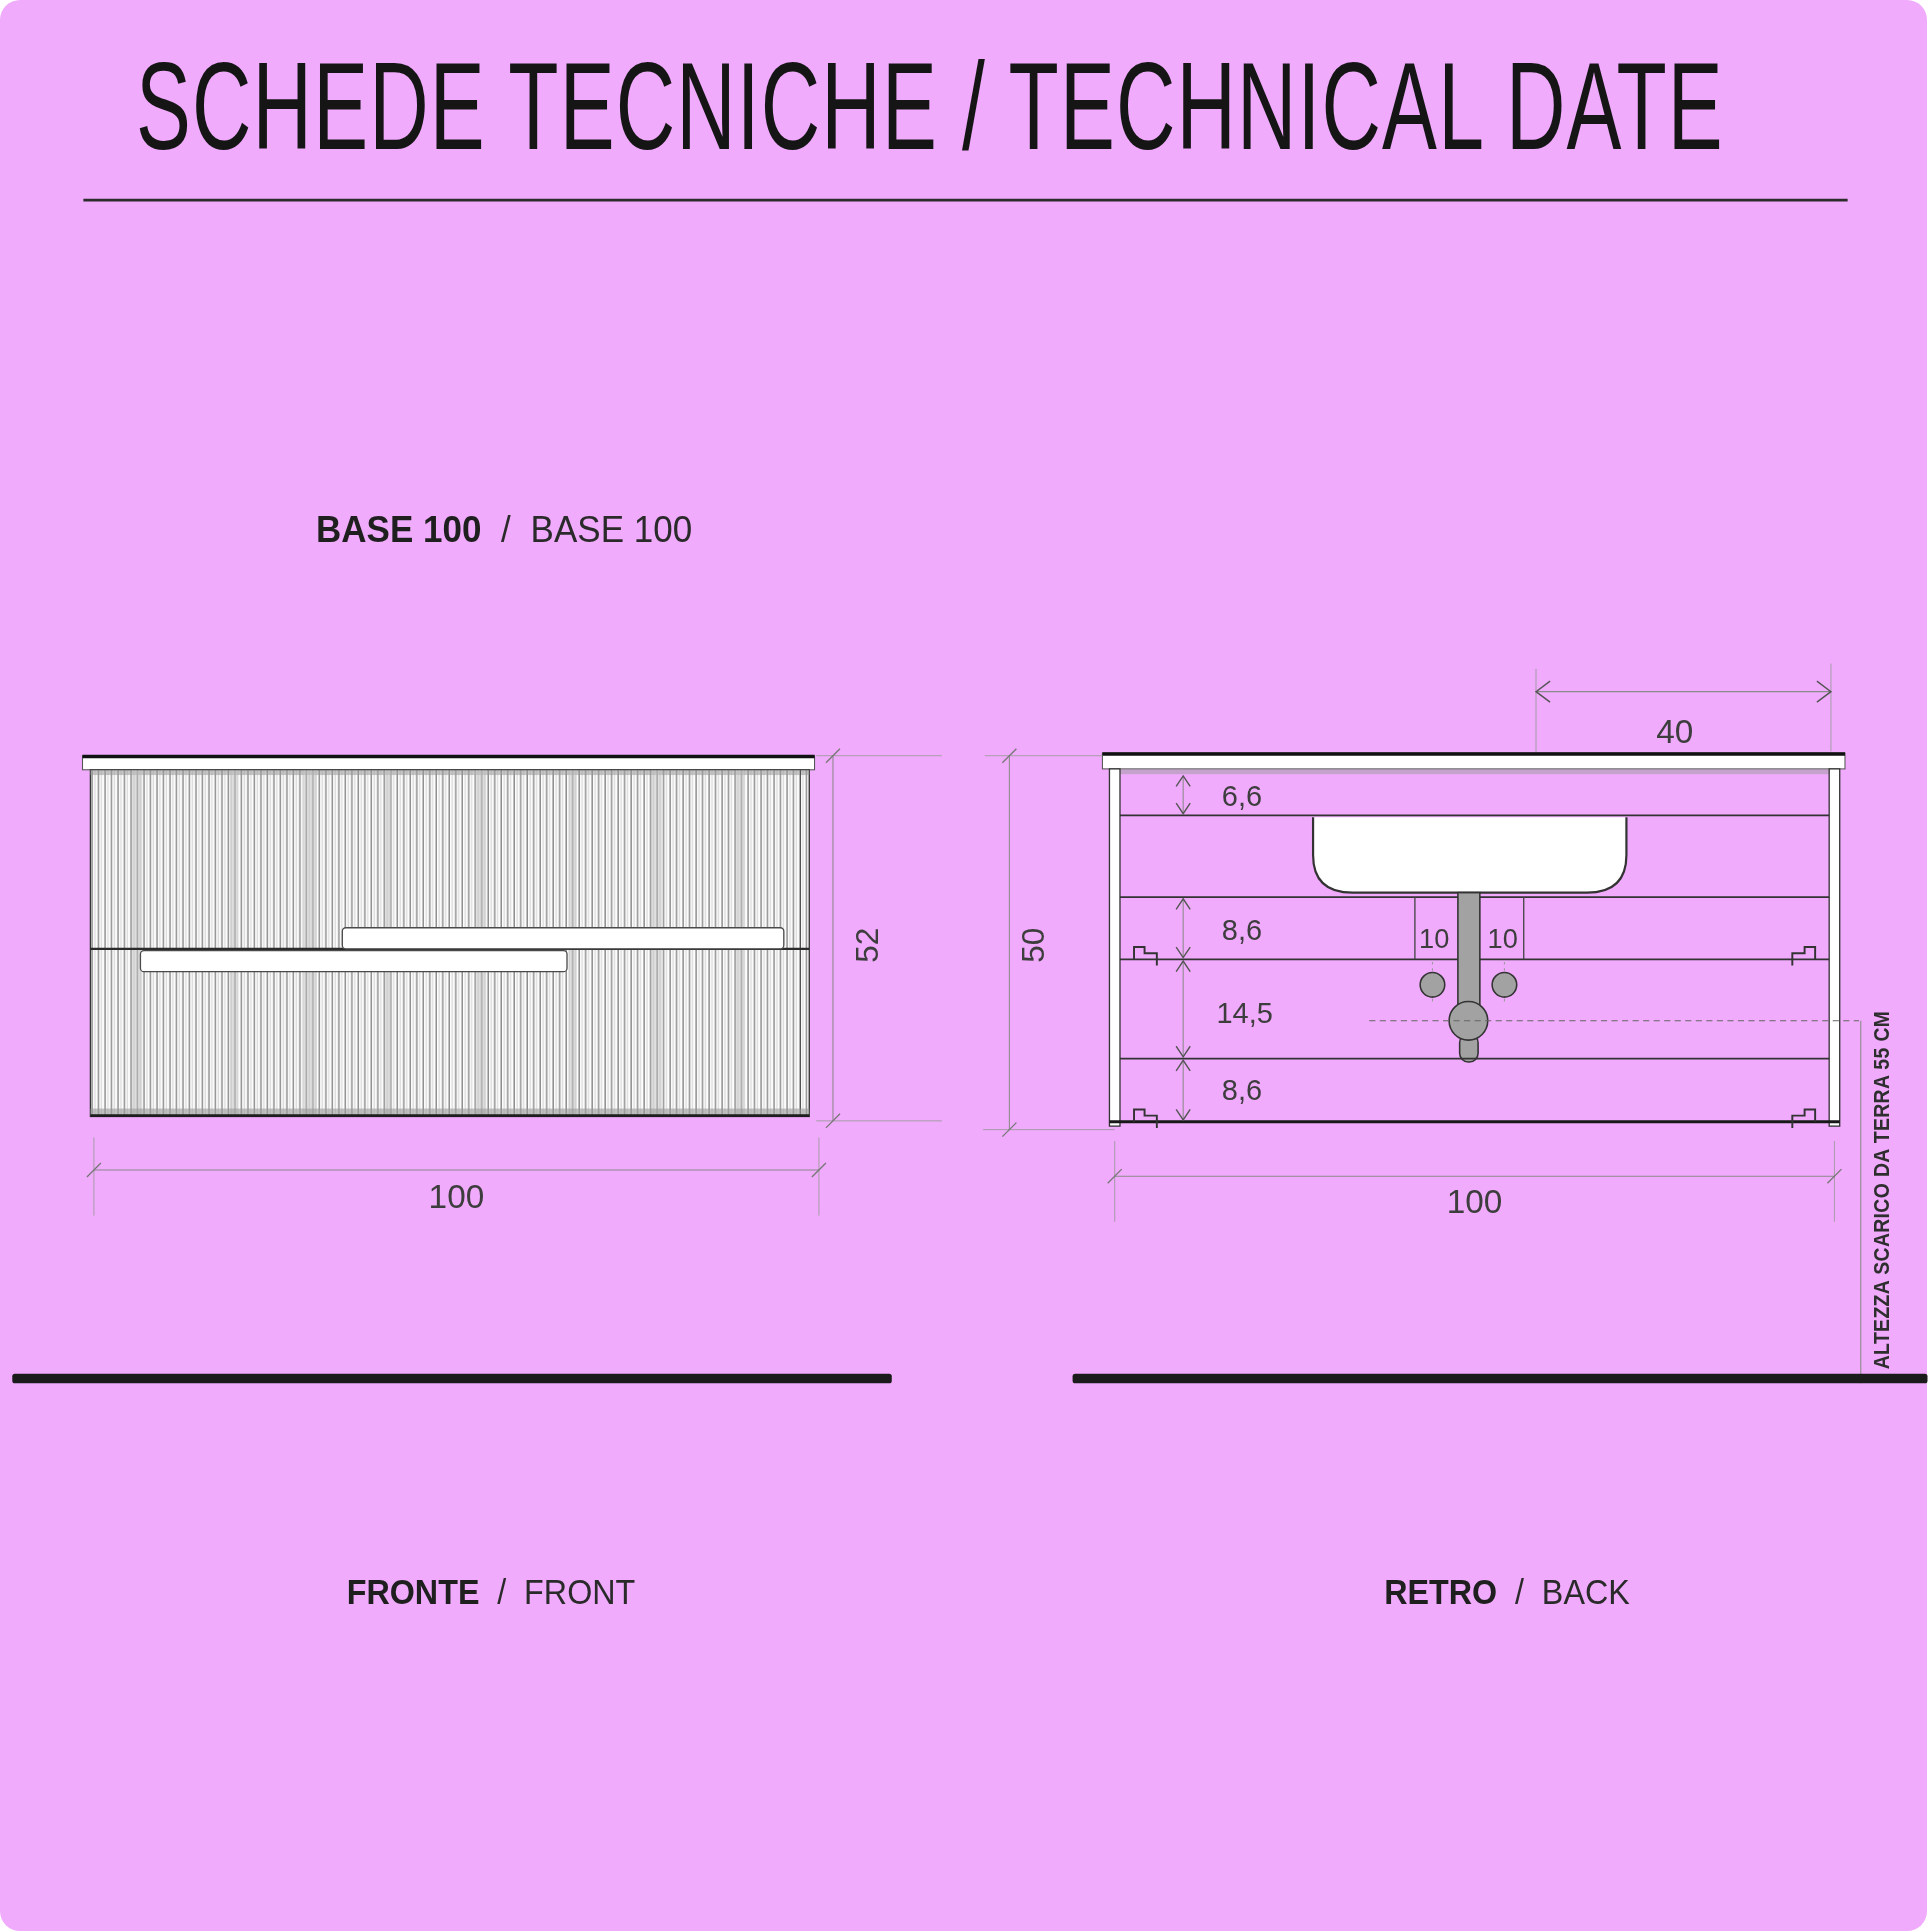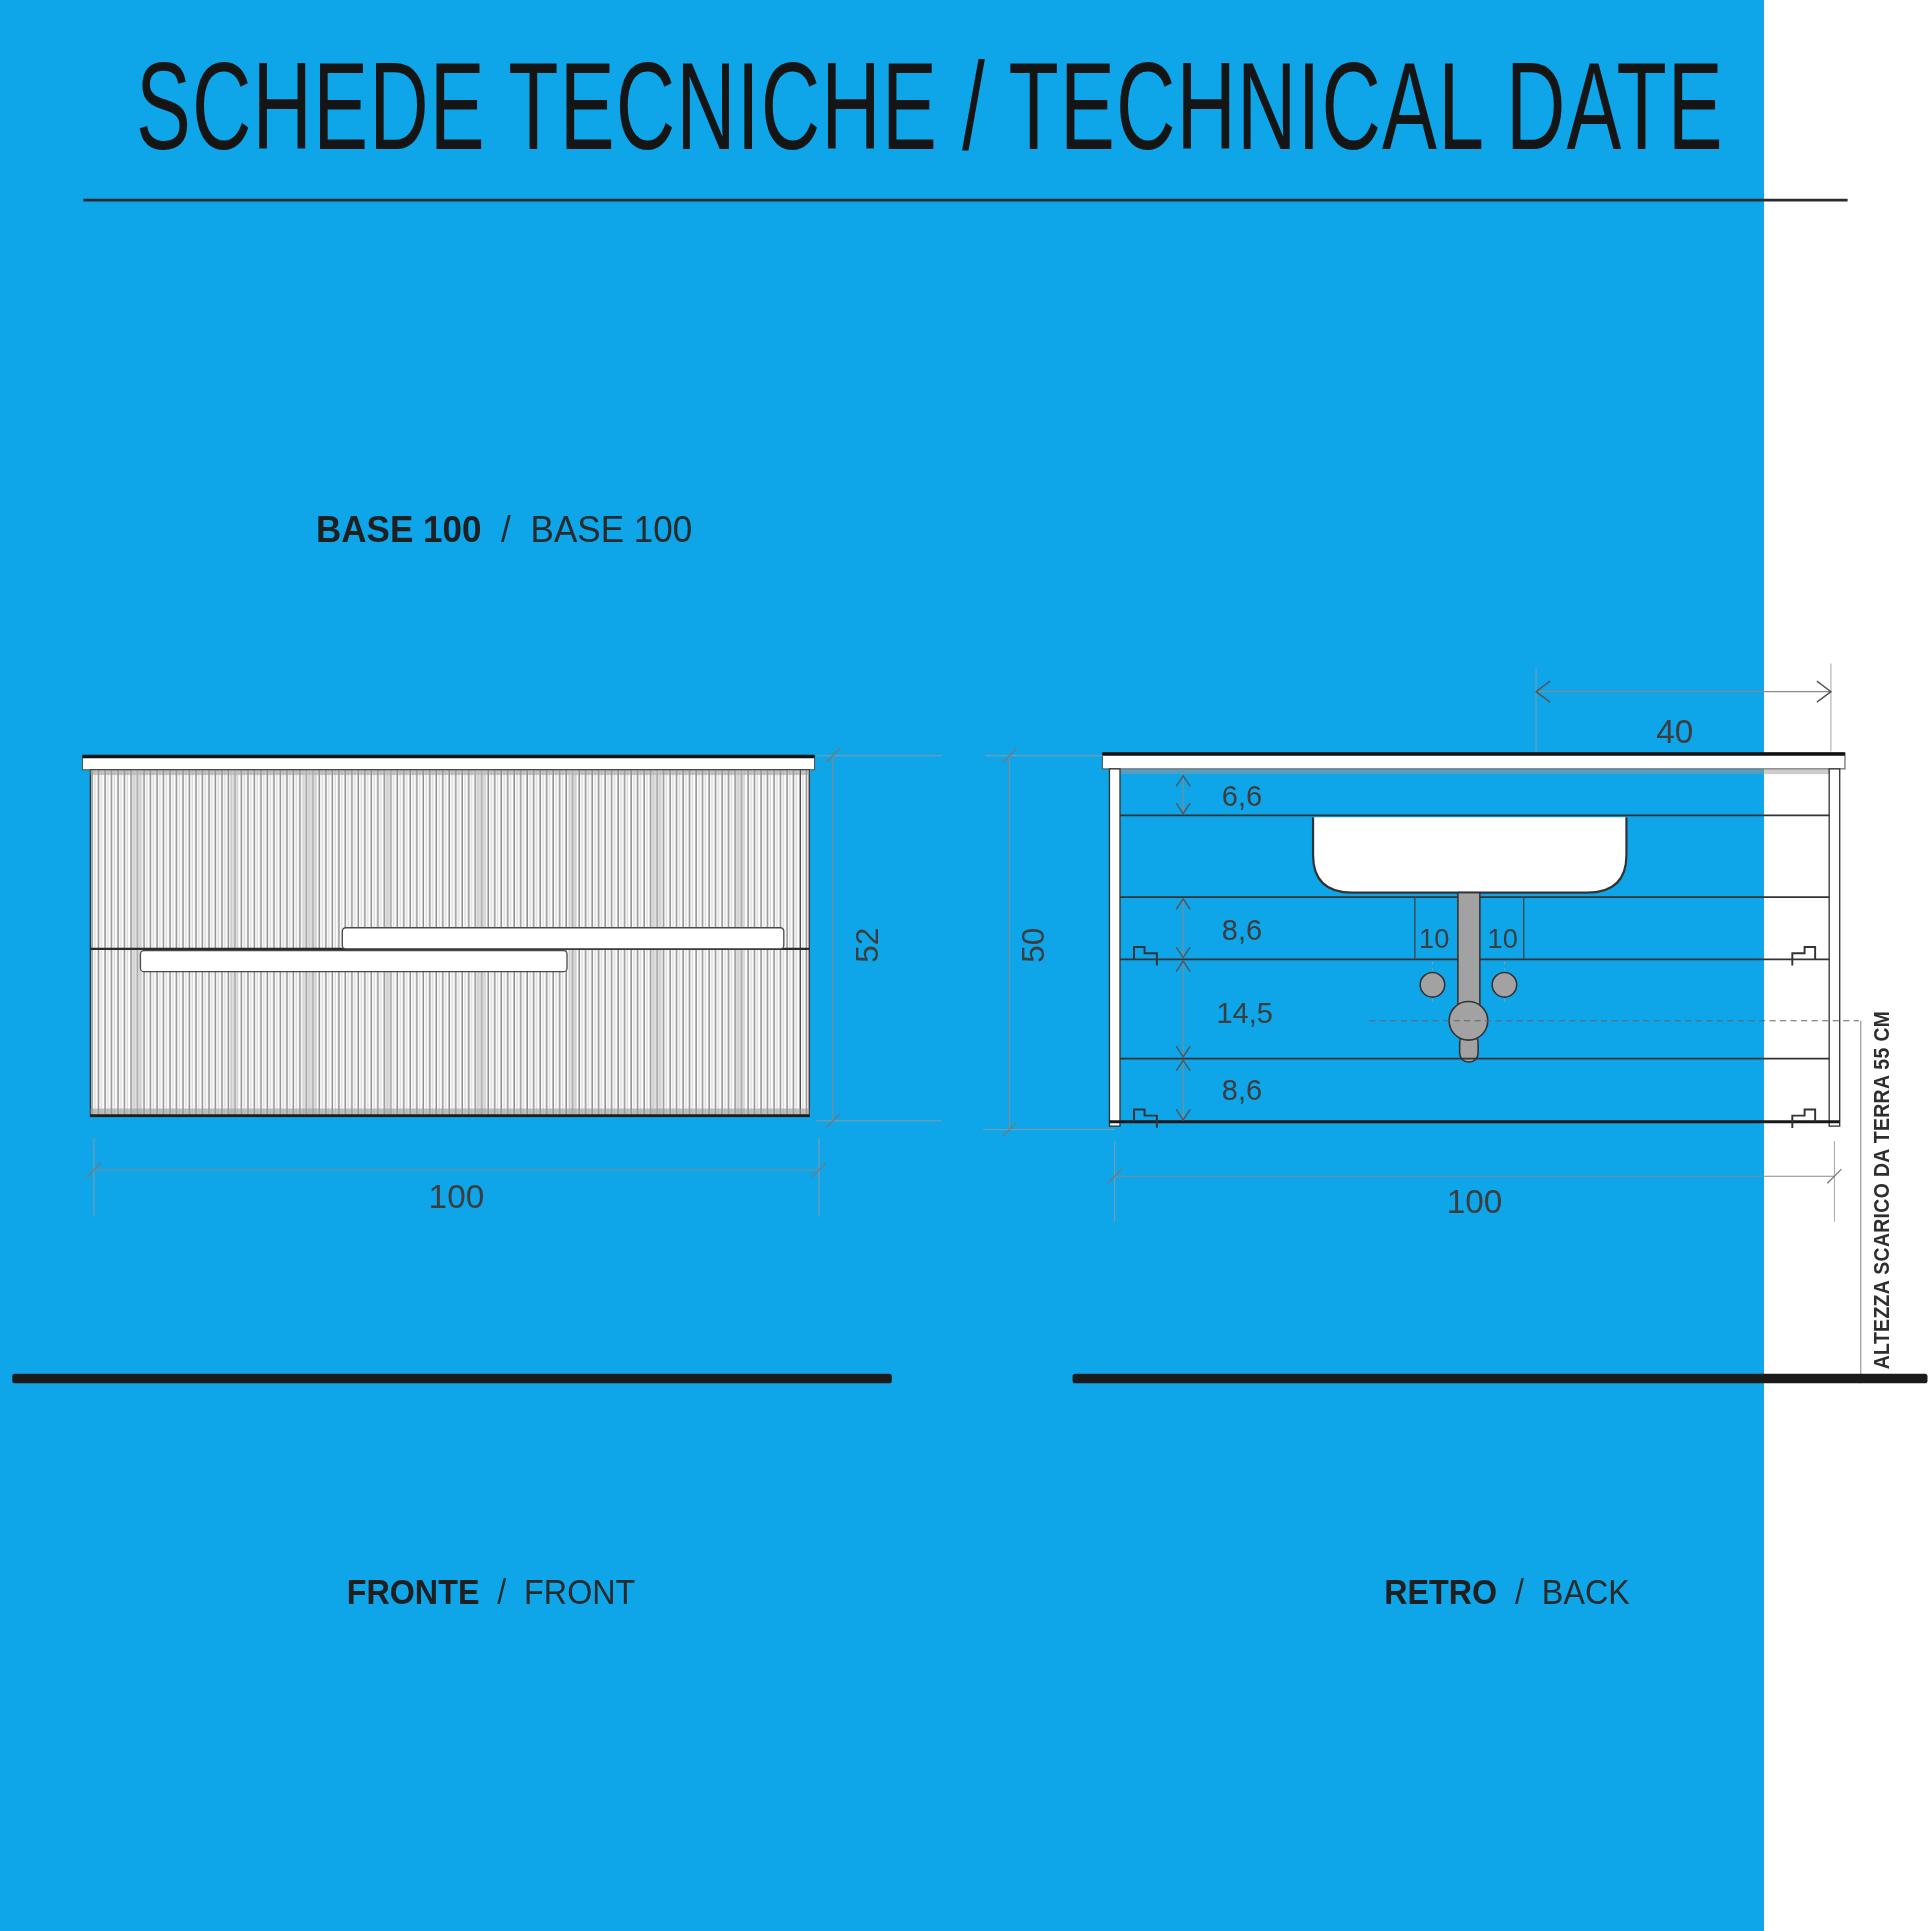--- a/index.html
+++ b/index.html
@@ -1,16 +1,16 @@
 <!DOCTYPE html>
 <html style="font-size:14px"><head>
 <meta charset="utf-8">
 <style>
   html,body{margin:0;padding:0;background:#ffffff;}
-  .page{width:1764px;height:1931px;position:relative;background:#0ea5e9;}
+  .page{width:1927px;height:1931px;position:relative;background:#f0abfc;border-radius:20px;}
   svg{display:block;}
   text{font-family:"Liberation Sans", sans-serif;}
   .title-text{fill:#151515;letter-spacing:2px;}
   .label-bold{font-weight:bold;fill:#1f1f1f;}
   .label-reg{font-weight:normal;fill:#2a2a2a;}
   .dim-num{fill:#3d3d3d;}
   .note-text{fill:#2e2e2e;letter-spacing:0.5px;}
   .thin{stroke:#9a9a9a;stroke-width:1;}
   .dimline{stroke:#8a8a8a;stroke-width:1.2;}
   .edge{stroke:#333;fill:none;}

